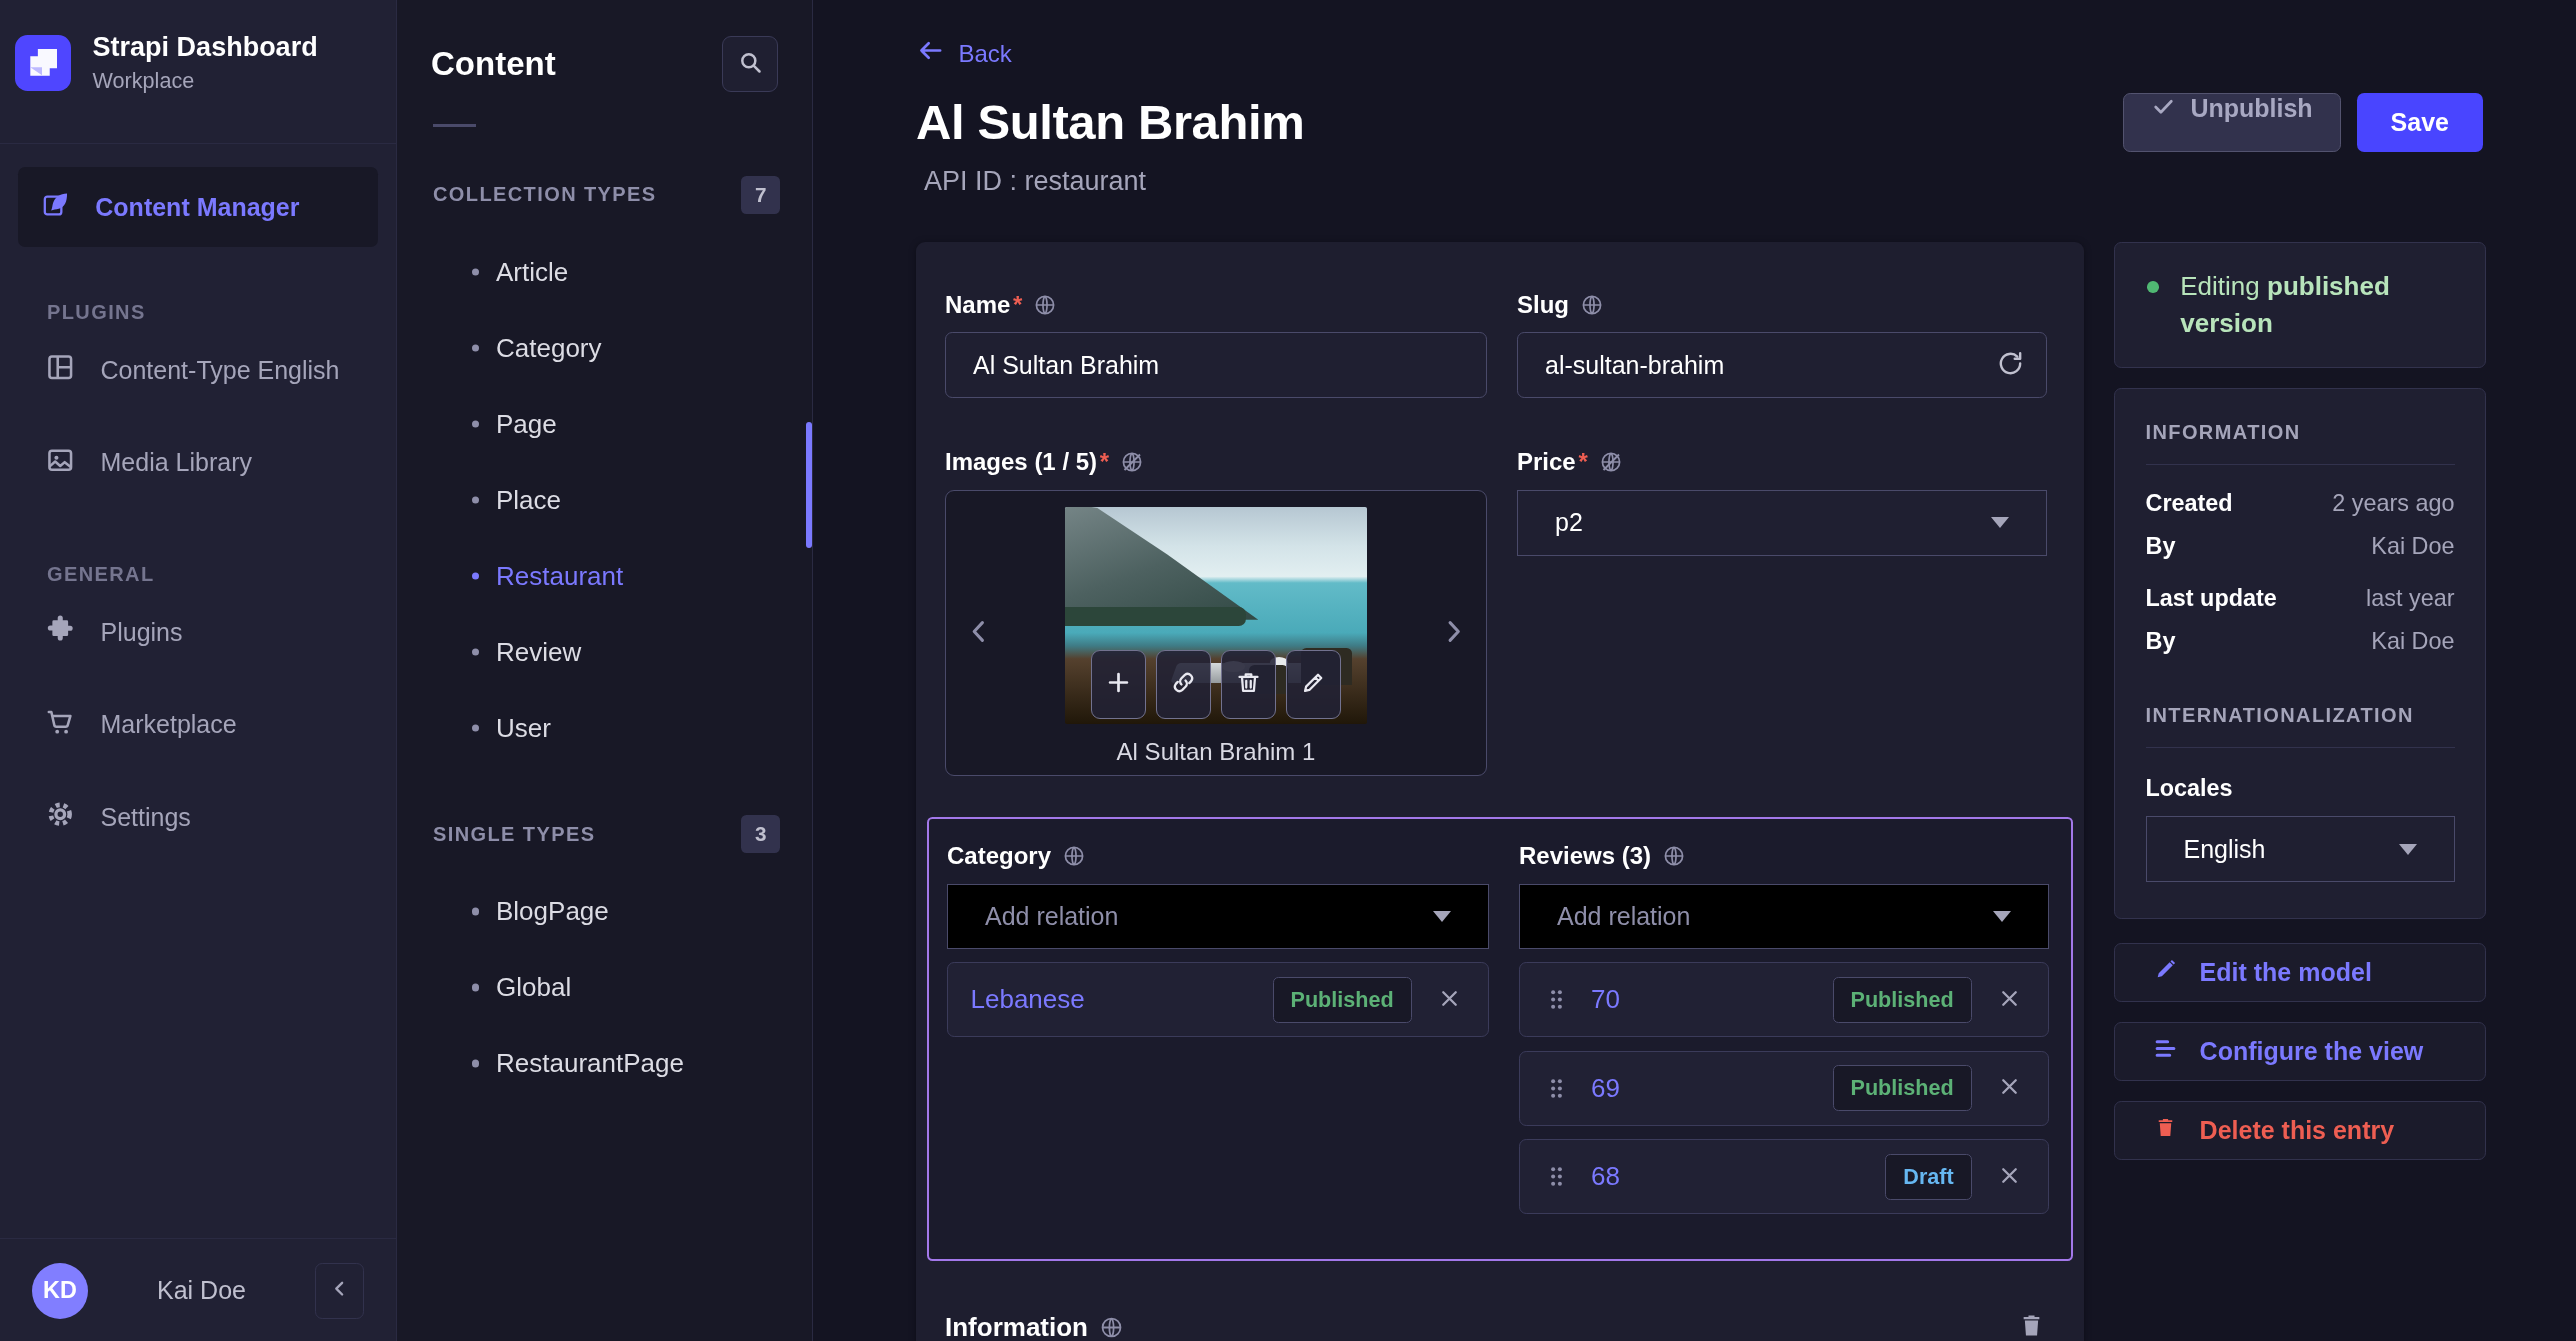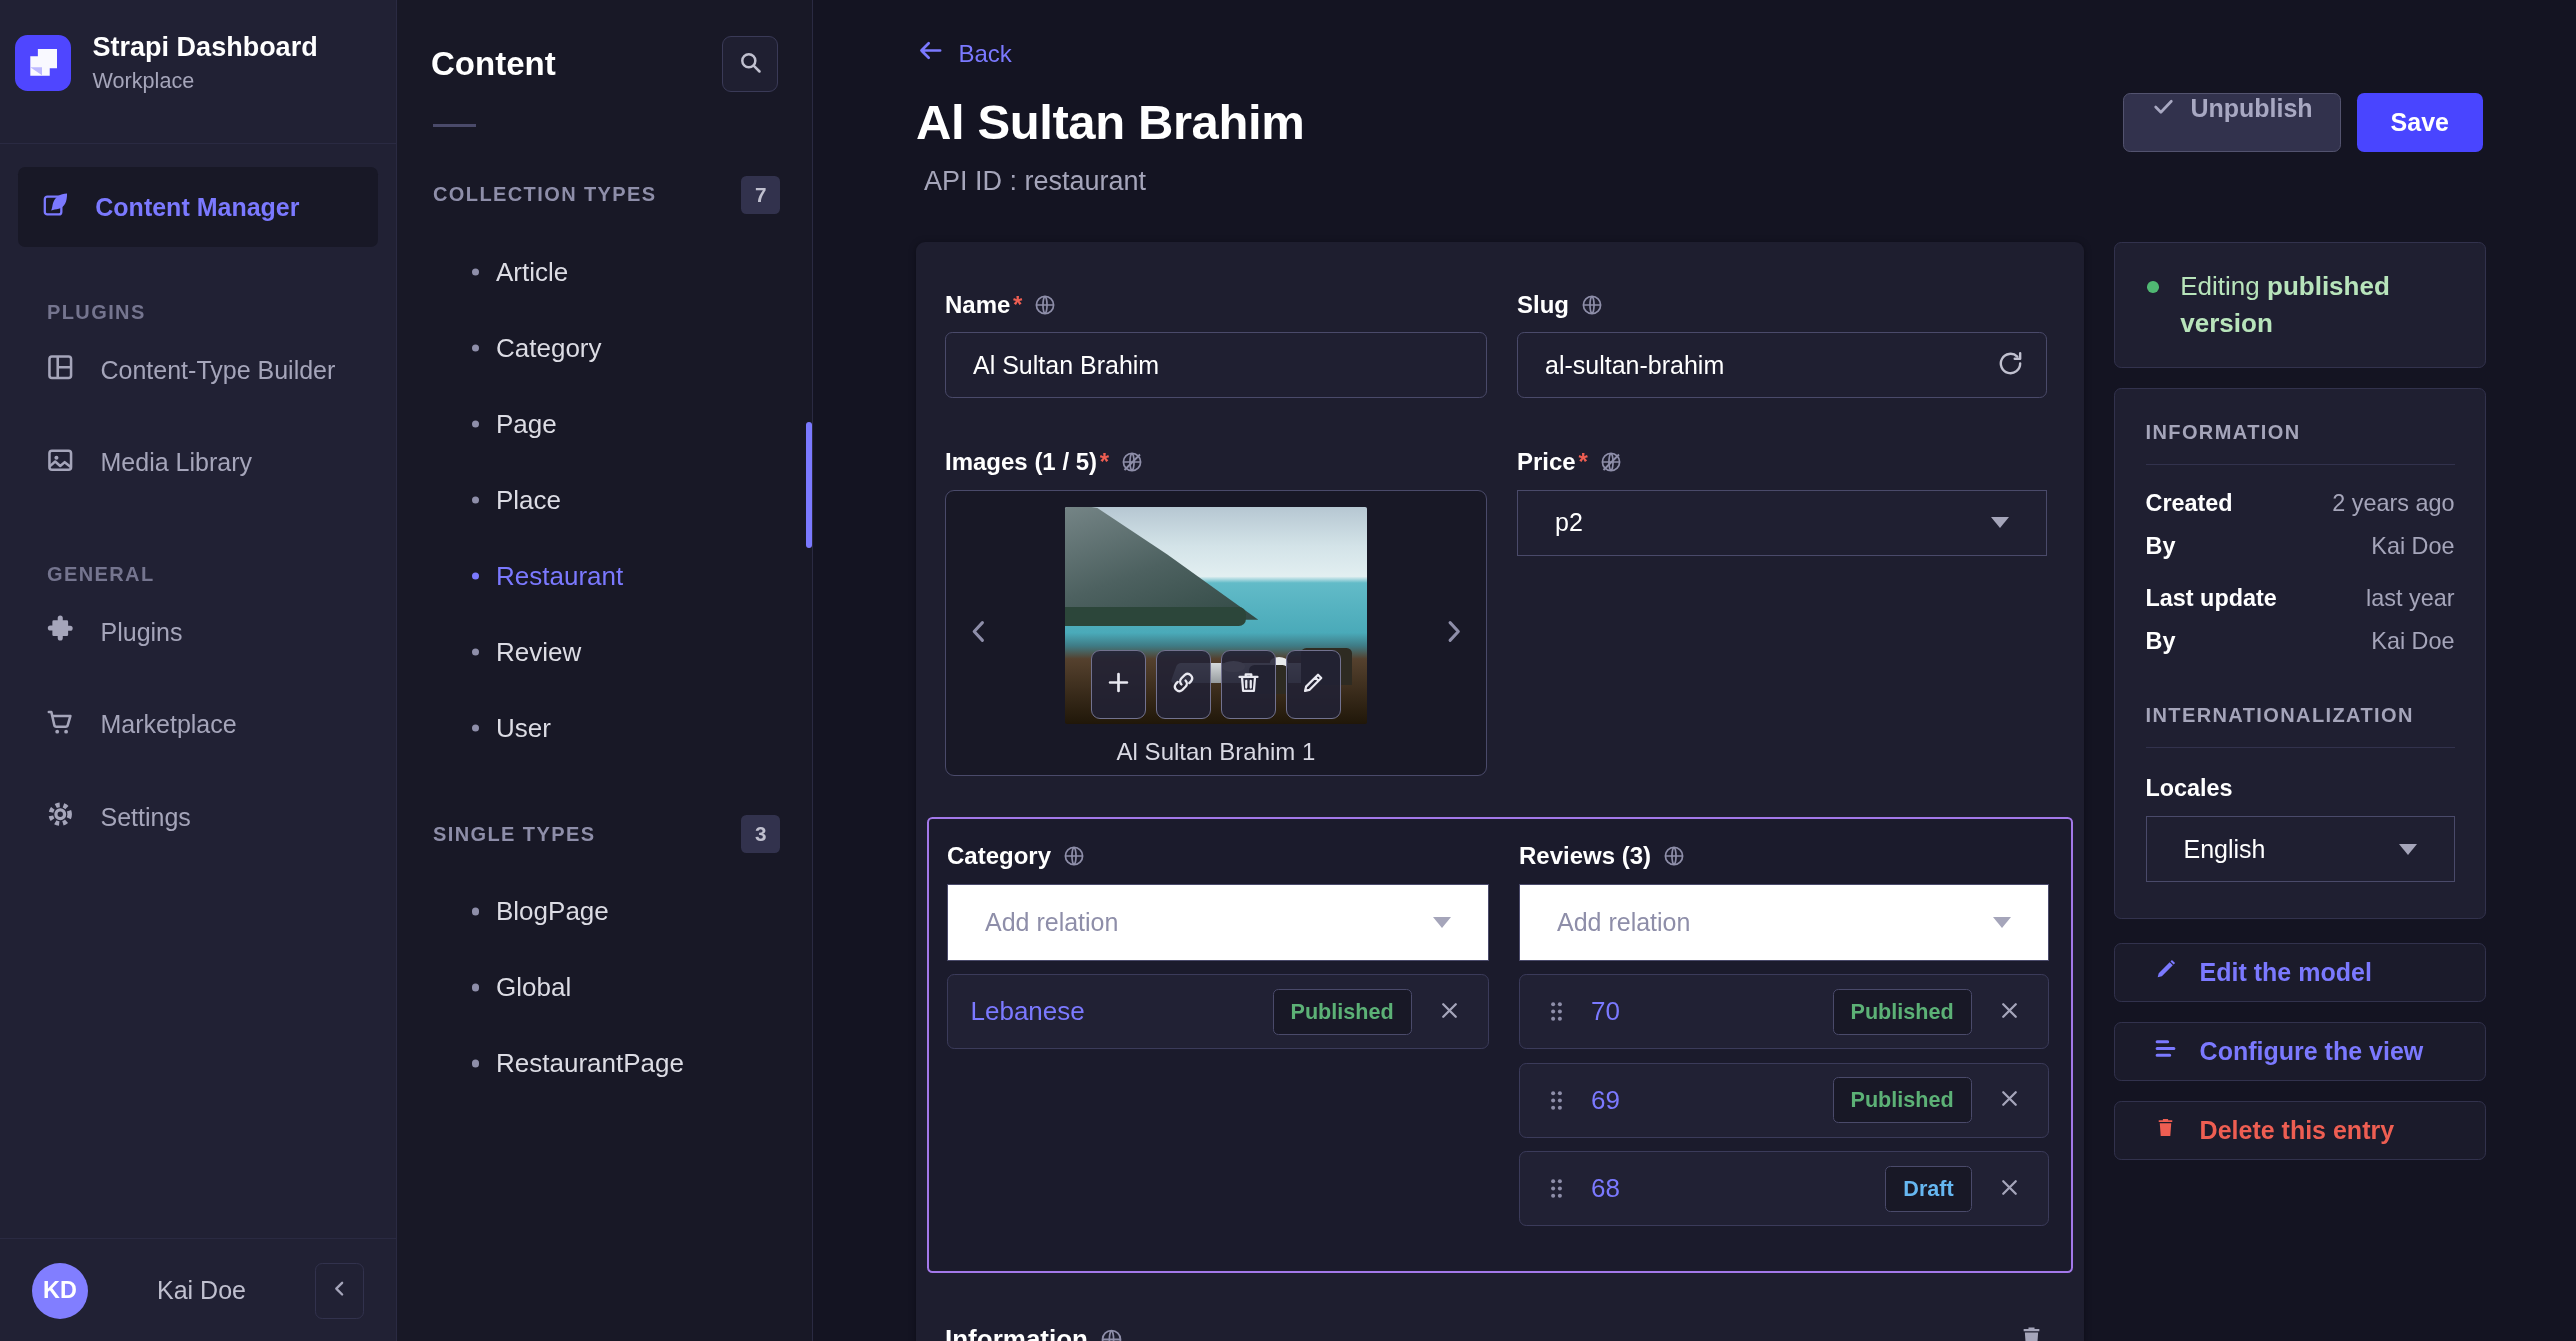--- a/index.html
+++ b/index.html
@@ -98,21 +98,21 @@
     background:linear-gradient(#d6dadc,#969b9e); transform:skewX(-20deg); border-radius:3.6px; }
   .plate { position:absolute; width:23.4px; height:10.8px; border-radius:50%; background:#e8ebec; }
   .chair { position:absolute; background:#2e2b22; border-radius:5.4px 5.4px 0 0; }
   .photo-actions { position:absolute; left:50%; bottom:5.4px; transform:translateX(-50%); display:flex; gap:10px; }
   .pa-btn { width:55px; height:69px; border-radius:9px; background:rgba(33,33,52,.88); border:1.8px solid #72728f;
     color:#e8e8f0; display:flex; align-items:center; justify-content:center; cursor:pointer; }
   .car-caption { margin-top:14.4px; font-size:24px; color:#d9d9e3; }
 
   .sel { height:66px; background:#1f1f31; border:0.9px solid #4a4a6a; border-radius:0; display:flex;
     align-items:center; justify-content:space-between; padding:0 37px; cursor:pointer; }
-  .sel.inset { background:#ffffff; height:77px; }
+  .sel.inset { background:#000000; height:65px; }
   .sel .ph { color:#8e8ea9; font-size:25px; }
   .sel .val { color:#fff; font-size:25px; }
   .caret { width:0; height:0; border-left:9px solid transparent; border-right:9px solid transparent;
     border-top:11.7px solid #a5a5ba; }
 
   .relations { margin:41px -27px 0 -18px; border:2.7px solid #a378ea; border-radius:5.4px; background:#1b1b2c;
     padding:23.4px 27px 45px 18px; }
   .relrow { margin-top:13.5px; height:75px; background:#212134; border:0.9px solid #3b3b5a; border-radius:7.2px;
     display:flex; align-items:center; padding:0 22.5px; gap:21.6px; }
   .relname { color:#7b79ff; font-size:26px; cursor:pointer; }
@@ -179,21 +179,21 @@
 
     <div class="nav-section">PLUGINS</div>
     <div class="nav-item">
       <span>
         <svg width="30.5" height="30.5" viewBox="0 0 24 24" fill="none" stroke="currentColor" stroke-width="2">
           <rect x="3.5" y="3.5" width="17" height="17" rx="2"></rect>
           <line x1="10" y1="3.5" x2="10" y2="20.5"></line>
             <line x1="10" y1="12" x2="20.5" y2="12"></line>
         </svg>
       </span>
-      <span>Content-Type Builder</span>
+      <span>Content-Type English</span>
     </div>
     <div class="nav-item">
       <span>
         <svg width="30.5" height="30.5" viewBox="0 0 24 24" fill="none" stroke="currentColor" stroke-width="2">
           <rect x="3.5" y="4.5" width="17" height="15" rx="2"></rect>
           <circle cx="9" cy="10" r="1.6" fill="currentColor" stroke="none"></circle>
           <path d="M3.5 17l4.5-4 4 3.5 3.5-3 5 4" stroke-linejoin="round"></path>
         </svg>
       </span>
       <span>Media Library</span>

